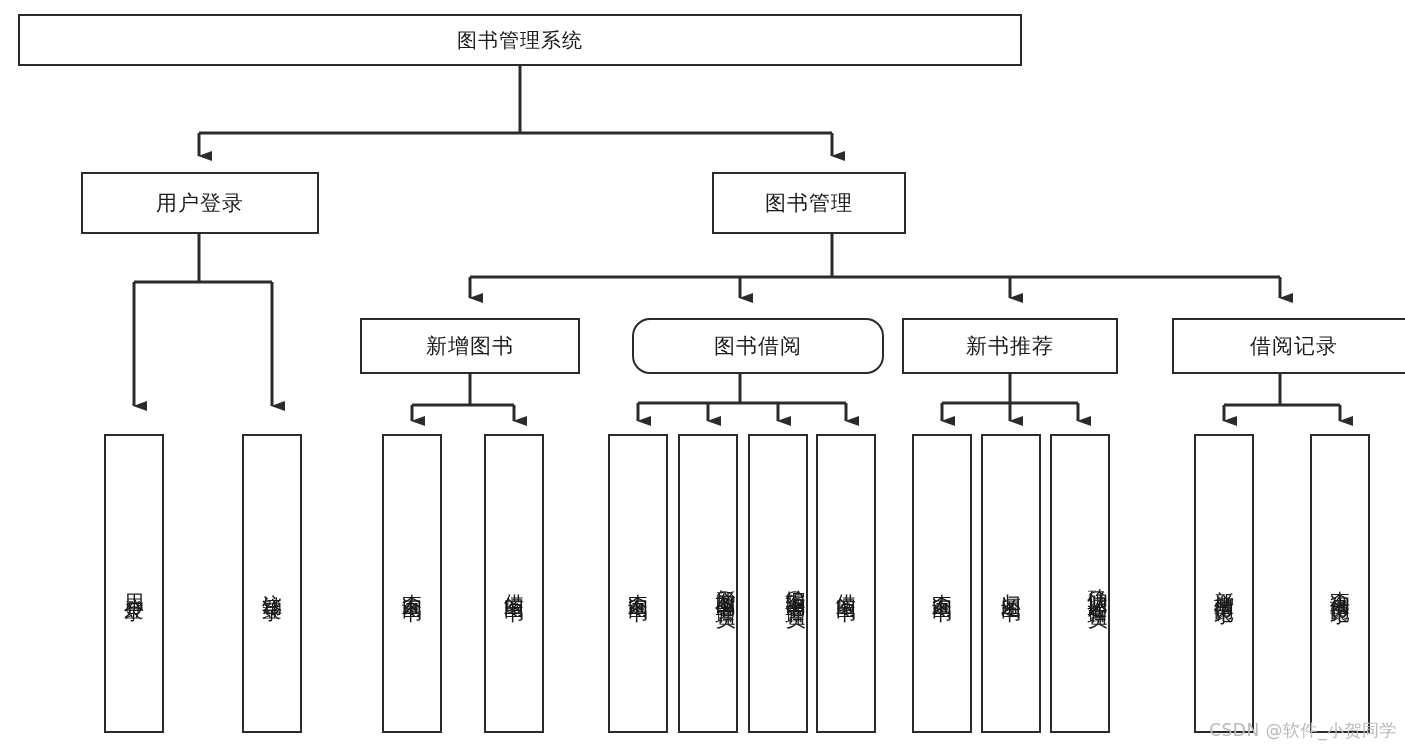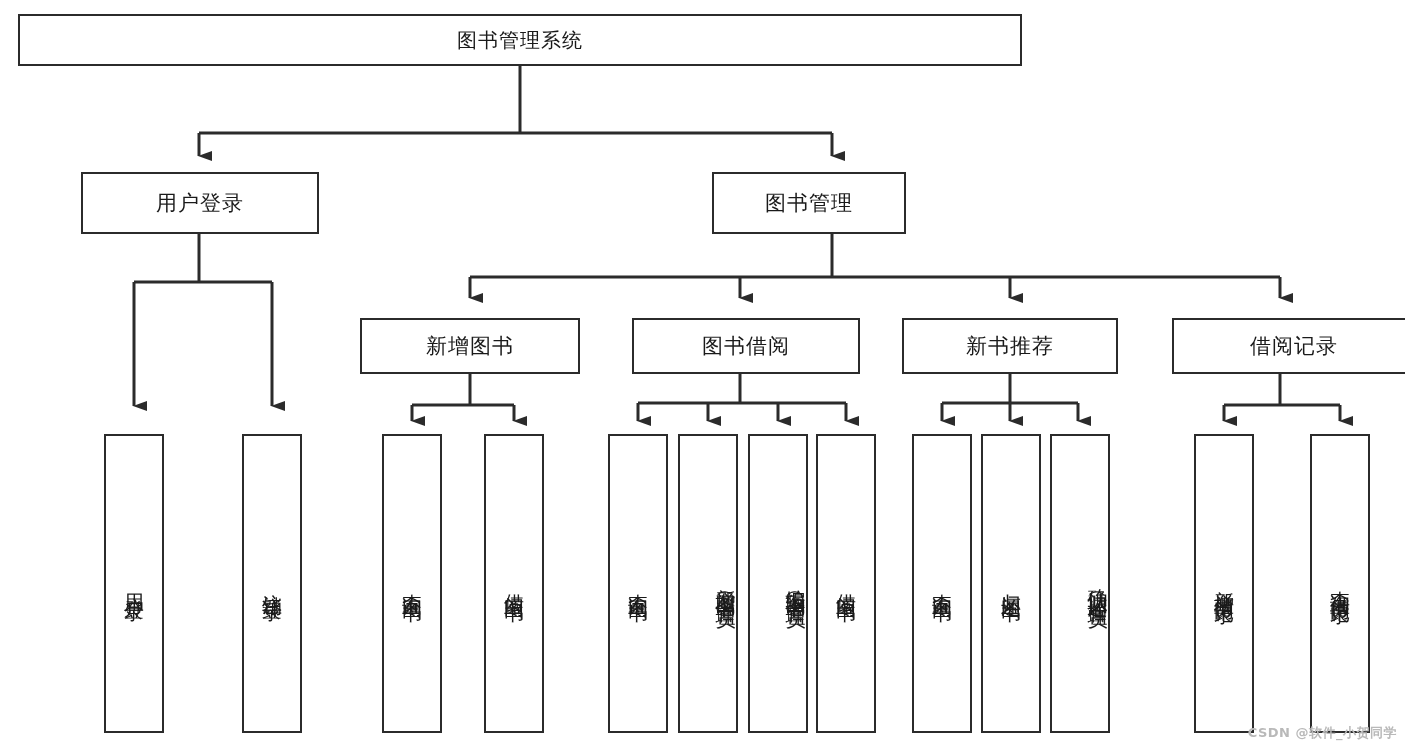--- a/index.html
+++ b/index.html
@@ -46,27 +46,26 @@
     white-space:normal;
   }
   .node.vert.midpad{
     align-items:center;
     padding-top:0;
   }
   .watermark{
     position:absolute;
     right:8px;
     bottom:5px;
-    font-size:13px;
+    font-size:17px;
     color:#b9b9b9;
     letter-spacing:0.5px;
     white-space:nowrap;
     z-index:5;
     font-family:"DejaVu Sans","Liberation Sans",sans-serif;
-    font-weight:bold;
   }
 </style>
 </head>
 <body>
 
 <svg id="diagram" viewBox="0 0 1405 747" xmlns="http://www.w3.org/2000/svg">
   <defs>
     <marker id="arrow" viewBox="0 0 12 14" refX="6" refY="13" markerWidth="12" markerHeight="14" orient="auto-start-reverse" markerUnits="userSpaceOnUse">
       <path d="M1,0 L11,0 L6,14 Z" fill="#2b2b2b"></path>
     </marker>
@@ -116,21 +115,21 @@
 </svg>
 
 <div class="node horiz root" style="left:18px;top:14px;width:1004px;height:52px;">图书管理系统</div>
 
 <div class="node horiz" style="left:81px;top:172px;width:238px;height:62px;">用户登录</div>
 
 <div class="node horiz" style="left:712px;top:172px;width:194px;height:62px;">图书管理</div>
 
 <div class="node horiz" style="left:360px;top:318px;width:220px;height:56px;">新增图书</div>
 
-<div class="node horiz" style="left:632px;top:318px;width:228px;height:56px;">图书借阅</div>
+<div class="node horiz" style="left:632px;top:318px;width:252px;height:56px;border-radius:18px;">图书借阅</div>
 
 <div class="node horiz" style="left:902px;top:318px;width:216px;height:56px;">新书推荐</div>
 
 <div class="node horiz" style="left:1172px;top:318px;width:244px;height:56px;">借阅记录</div>
 
 <div class="node vert midpad" style="left:104px;top:434px;width:60px;height:299px;">用户登录</div>
 
 <div class="node vert midpad" style="left:242px;top:434px;width:60px;height:299px;">注销登录</div>
 
 <div class="node vert midpad" style="left:382px;top:434px;width:60px;height:299px;">查询图书</div>

